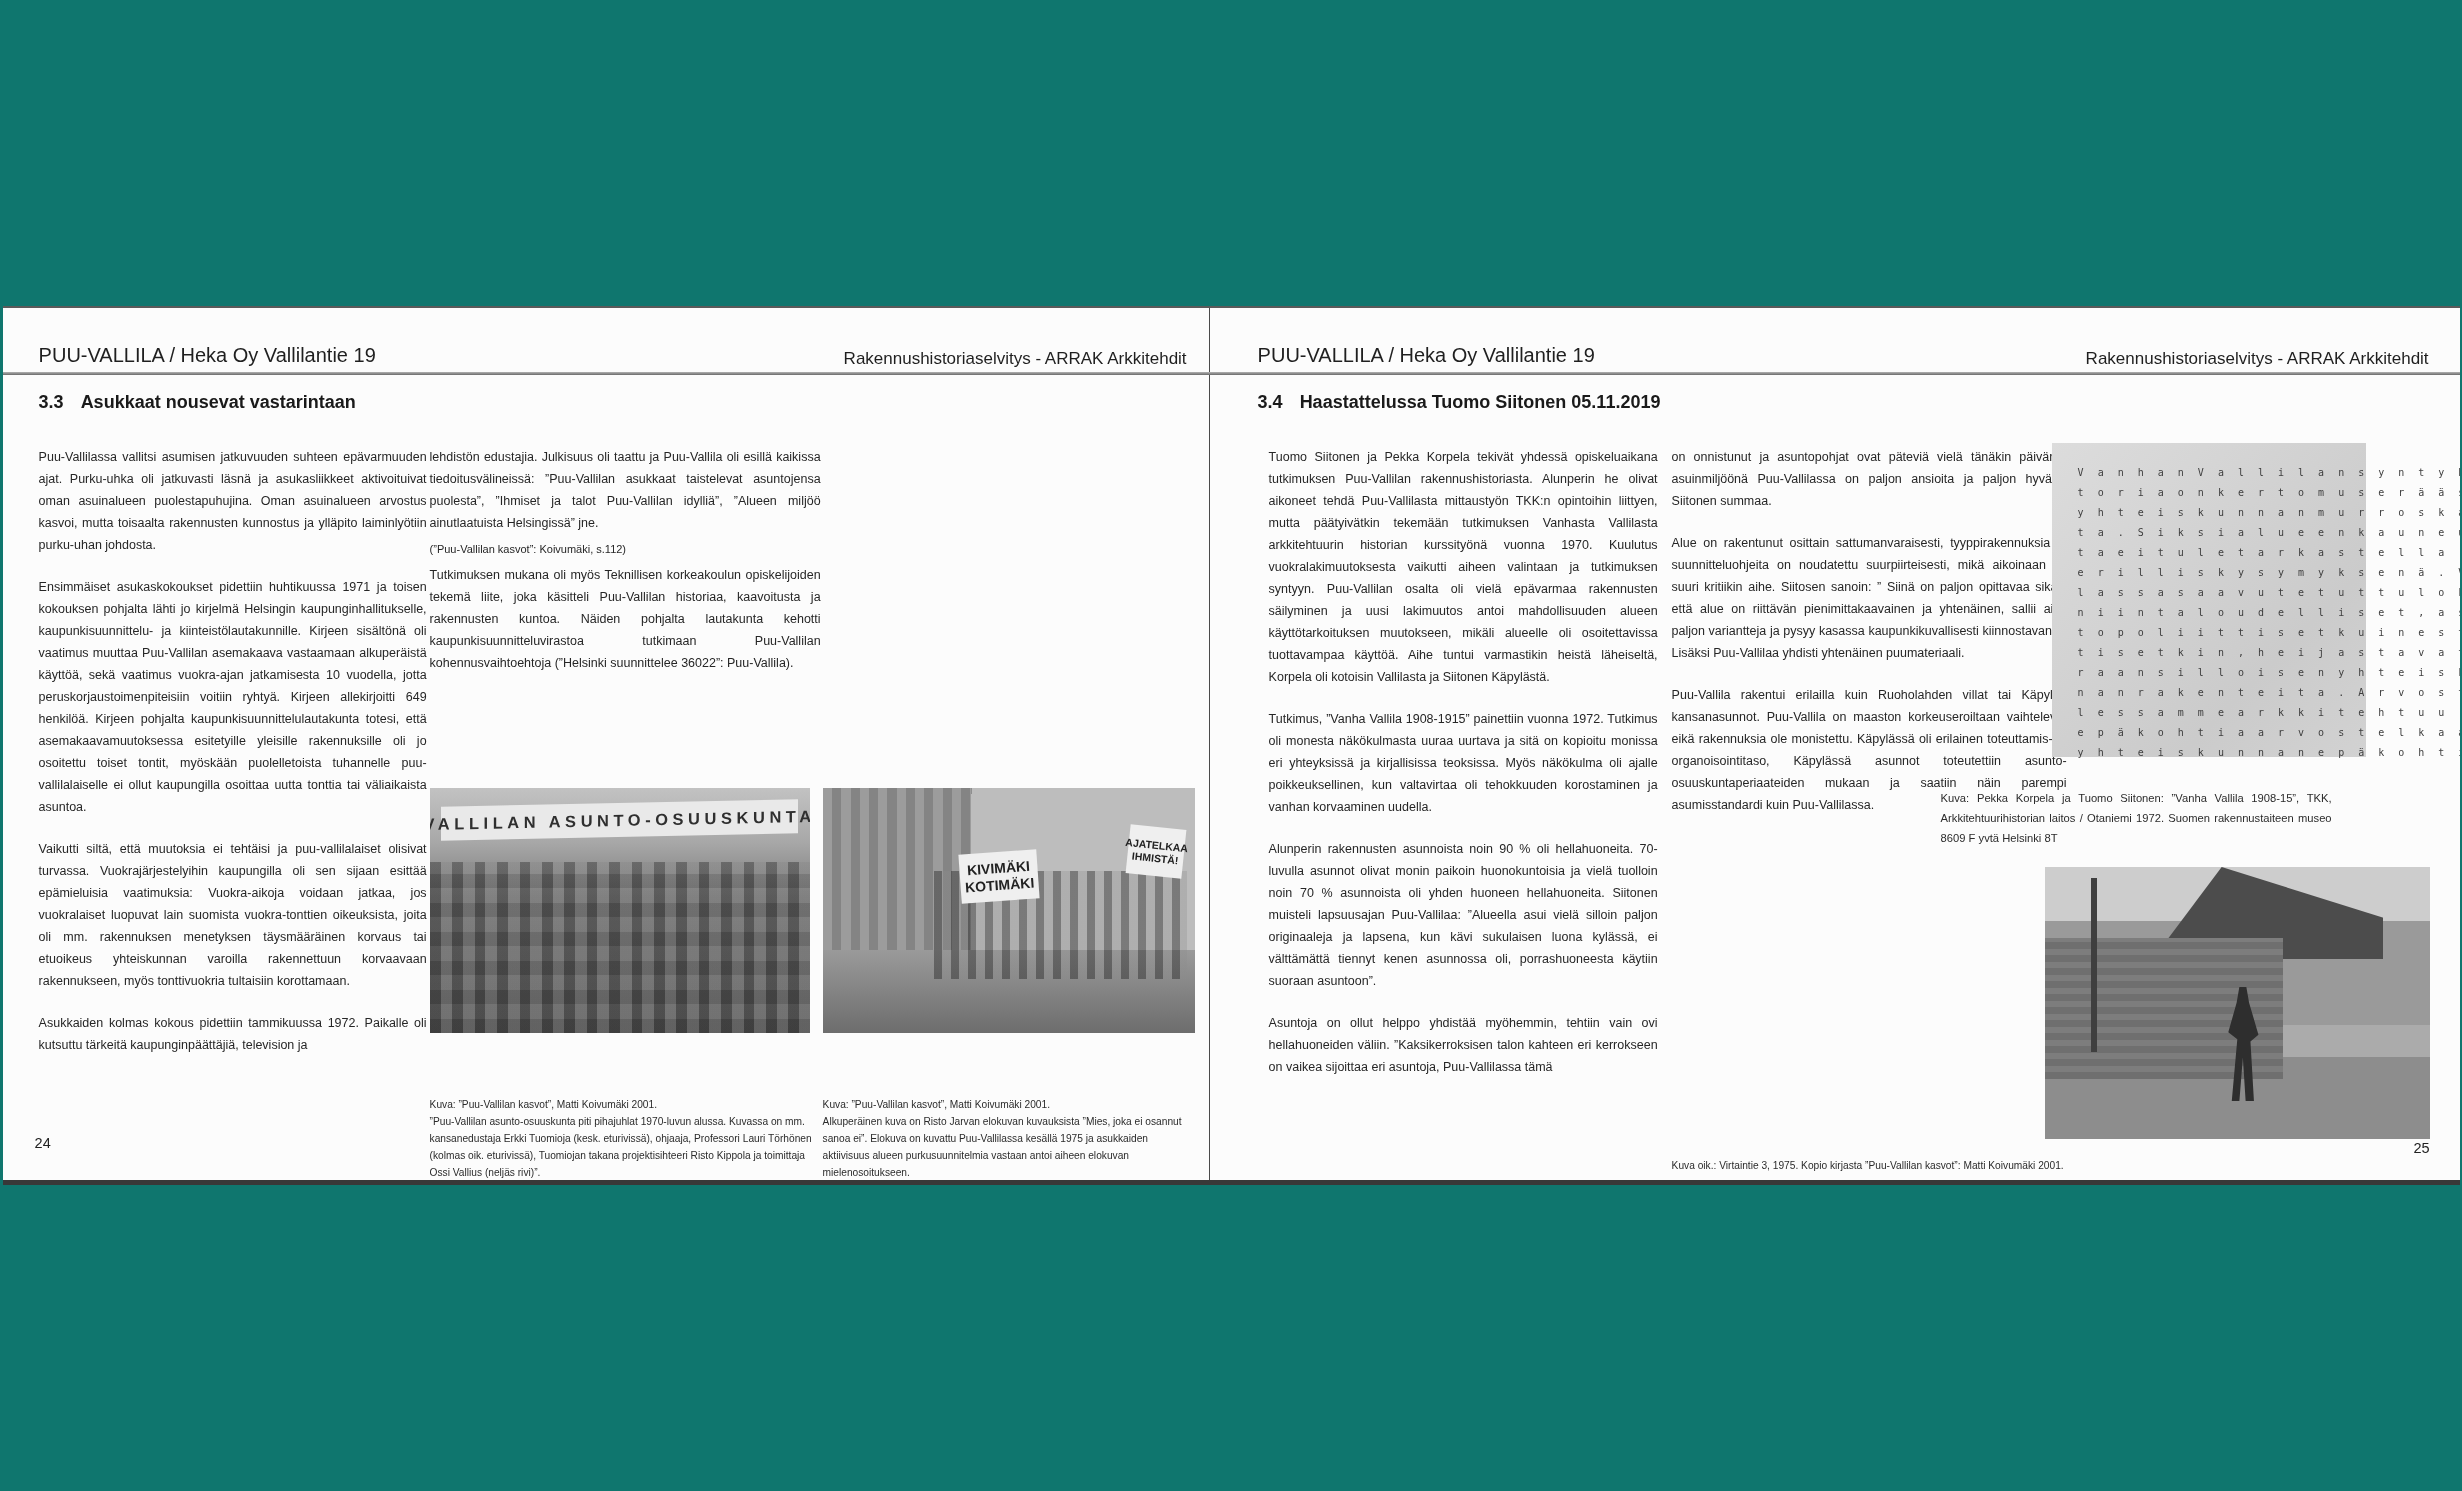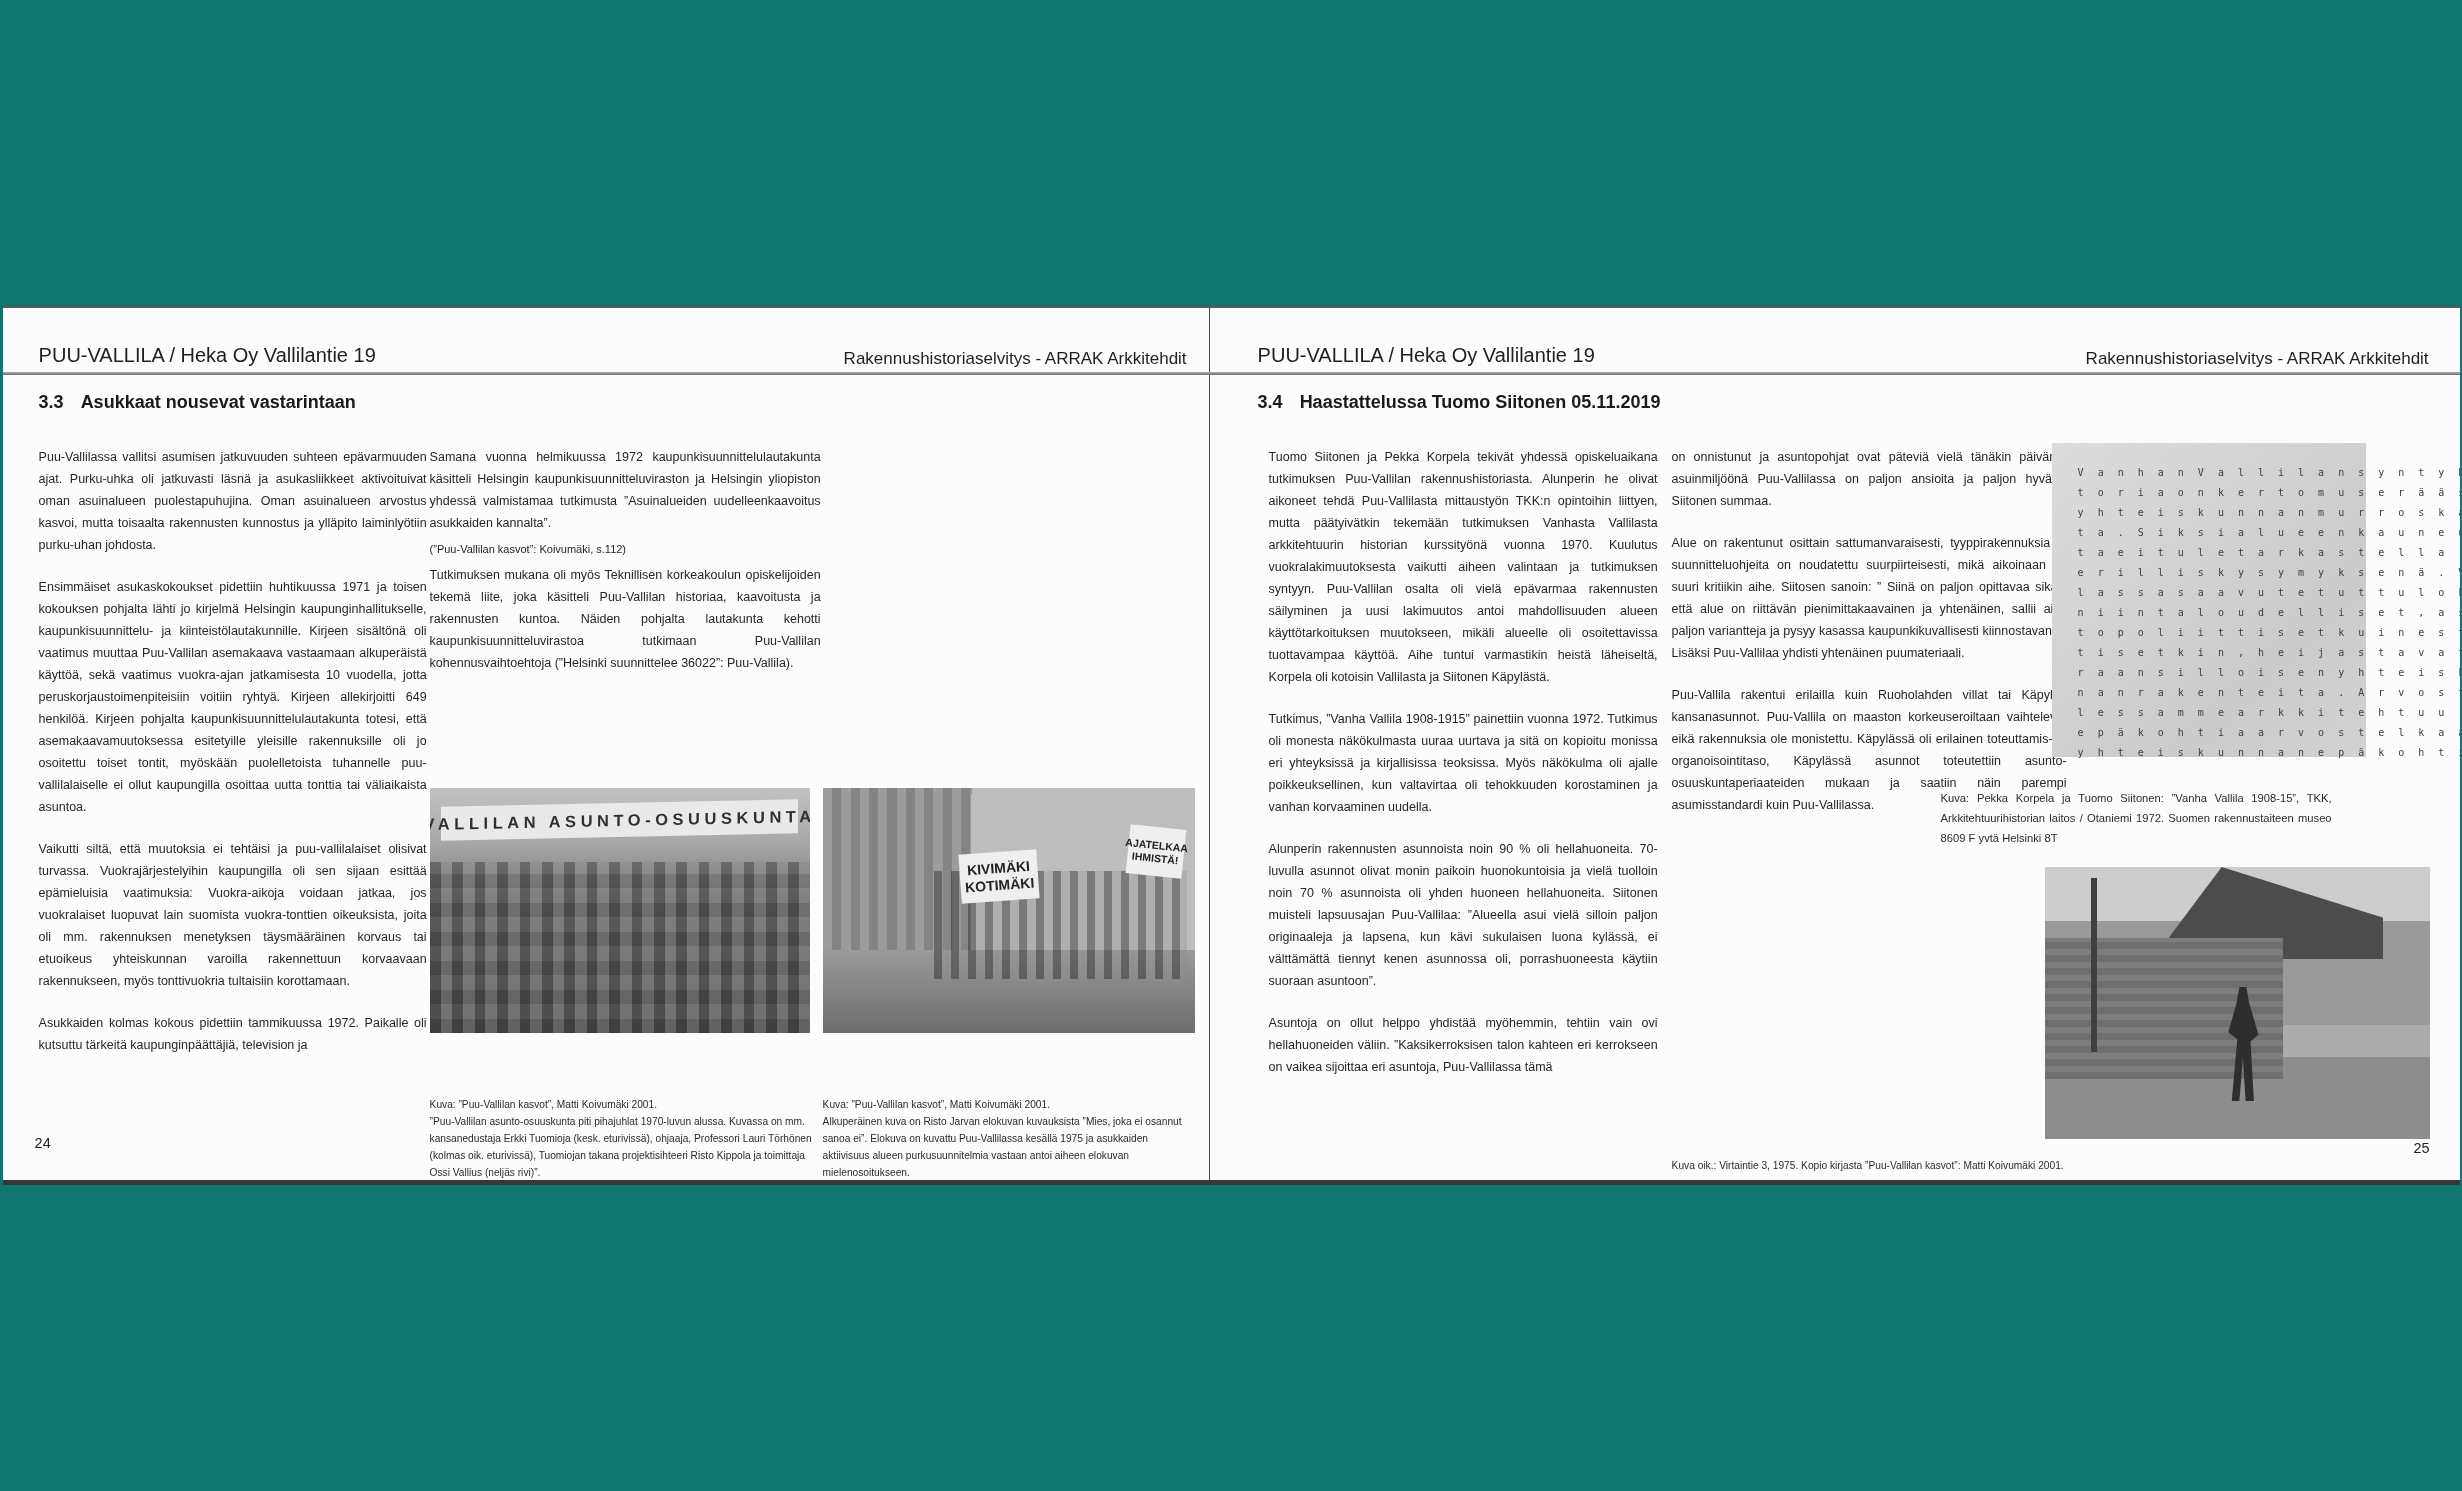--- a/index.html
+++ b/index.html
@@ -69,21 +69,21 @@
     </div>
 
     <div class="col" style="left:36px;top:138px;width:388px;">
       <p>Puu-Vallilassa vallitsi asumisen jatkuvuuden suhteen epävarmuuden ajat. Purku-uhka oli jatkuvasti läsnä ja asukasliikkeet aktivoituivat oman asuinalueen puolestapuhujina. Oman asuinalueen arvostus kasvoi, mutta toisaalta rakennusten kunnostus ja ylläpito laiminlyötiin purku-uhan johdosta.</p>
       <p>Ensimmäiset asukaskokoukset pidettiin huhtikuussa 1971 ja toisen kokouksen pohjalta lähti jo kirjelmä Helsingin kaupunginhallitukselle, kaupunkisuunnittelu- ja kiinteistölautakunnille. Kirjeen sisältönä oli vaatimus muuttaa Puu-Vallilan asemakaava vastaamaan alkuperäistä käyttöä, sekä vaatimus vuokra-ajan jatkamisesta 10 vuodella, jotta peruskorjaustoimenpiteisiin voitiin ryhtyä. Kirjeen allekirjoitti 649 henkilöä. Kirjeen pohjalta kaupunkisuunnittelulautakunta totesi, että asemakaavamuutoksessa esitetyille yleisille rakennuksille oli jo osoitettu toiset tontit, myöskään puolelletoista tuhannelle puu-vallilalaiselle ei ollut kaupungilla osoittaa uutta tonttia tai väliaikaista asuntoa.</p>
       <p>Vaikutti siltä, että muutoksia ei tehtäisi ja puu-vallilalaiset olisivat turvassa. Vuokrajärjestelyihin kaupungilla oli sen sijaan esittää epämieluisia vaatimuksia: Vuokra-aikoja voidaan jatkaa, jos vuokralaiset luopuvat lain suomista vuokra-tonttien oikeuksista, joita oli mm. rakennuksen menetyksen täysmääräinen korvaus tai etuoikeus yhteiskunnan varoilla rakennettuun korvaavaan rakennukseen, myös tonttivuokria tultaisiin korottamaan.</p>
       <p>Asukkaiden kolmas kokous pidettiin tammikuussa 1972. Paikalle oli kutsuttu tärkeitä kaupunginpäättäjiä, television ja</p>
     </div>
 
     <div class="col" style="left:427px;top:138px;width:391px;">
-      <p style="margin-bottom:4px;">Samana vuonna helmikuussa 1972 kaupunkisuunnittelulautakunta käsitteli Helsingin kaupunkisuunnitteluviraston ja Helsingin yliopiston yhdessä valmistamaa tutkimusta ”Asuinalueiden uudelleenkaavoitus asukkaiden kannalta”.</p>
+      <p style="margin-bottom:4px;">lehdistön edustajia. Julkisuus oli taattu ja Puu-Vallila oli esillä kaikissa tiedoitusvälineissä: ”Puu-Vallilan asukkaat taistelevat asuntojensa puolesta”, ”Ihmiset ja talot Puu-Vallilan idylliä”, ”Alueen miljöö ainutlaatuista Helsingissä” jne.</p>
       <p class="note" style="margin-bottom:4px;">(”Puu-Vallilan kasvot”: Koivumäki, s.112)</p>
       <p>Tutkimuksen mukana oli myös Teknillisen korkeakoulun opiskelijoiden tekemä liite, joka käsitteli Puu-Vallilan historiaa, kaavoitusta ja rakennusten kuntoa. Näiden pohjalta lautakunta kehotti kaupunkisuunnitteluvirastoa tutkimaan Puu-Vallilan kohennusvaihtoehtoja (”Helsinki suunnittelee 36022”: Puu-Vallila).</p>
     </div>
 
     <div class="photo p1" style="left:427px;top:480px;width:380px;height:245px;">
       <div class="crowd"></div>
       <div class="banner">VALLILAN ASUNTO-OSUUSKUNTA</div>
     </div>
 
     <div class="photo p2" style="left:820px;top:480px;width:372px;height:245px;">

